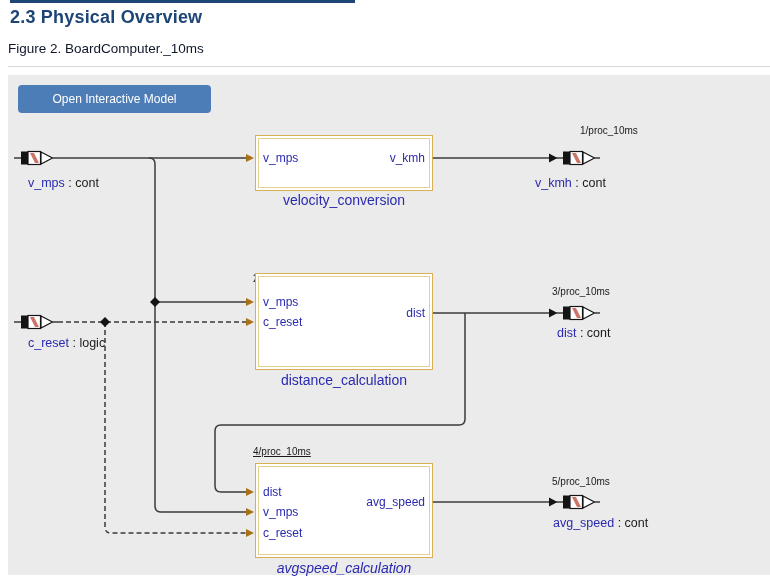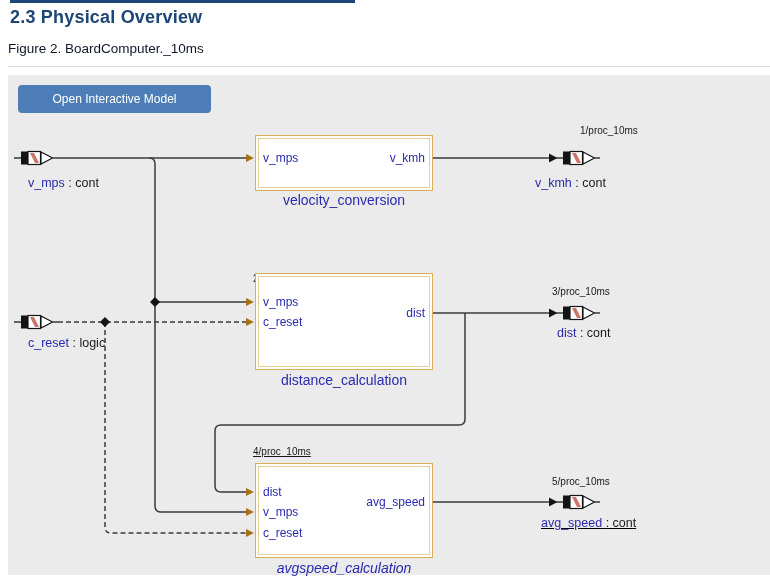--- a/index.html
+++ b/index.html
@@ -138,15 +138,15 @@
 <div class="port-label" style="left:535px;top:176px;">
   <span class="pname">v_kmh</span><span class="psuffix"> : cont</span>
 </div>
 
 <div class="proc-label" style="left:552px;top:286px;">3/proc_10ms</div>
 <div class="port-label" style="left:557px;top:326px;">
   <span class="pname">dist</span><span class="psuffix"> : cont</span>
 </div>
 
 <div class="proc-label" style="left:552px;top:476px;">5/proc_10ms</div>
-<div class="port-label" style="left:541px;top:516px;text-decoration:underline;">
+<div class="port-label" style="left:553px;top:516px;">
   <span class="pname">avg_speed</span><span class="psuffix"> : cont</span>
 </div>
 
 </body></html>

